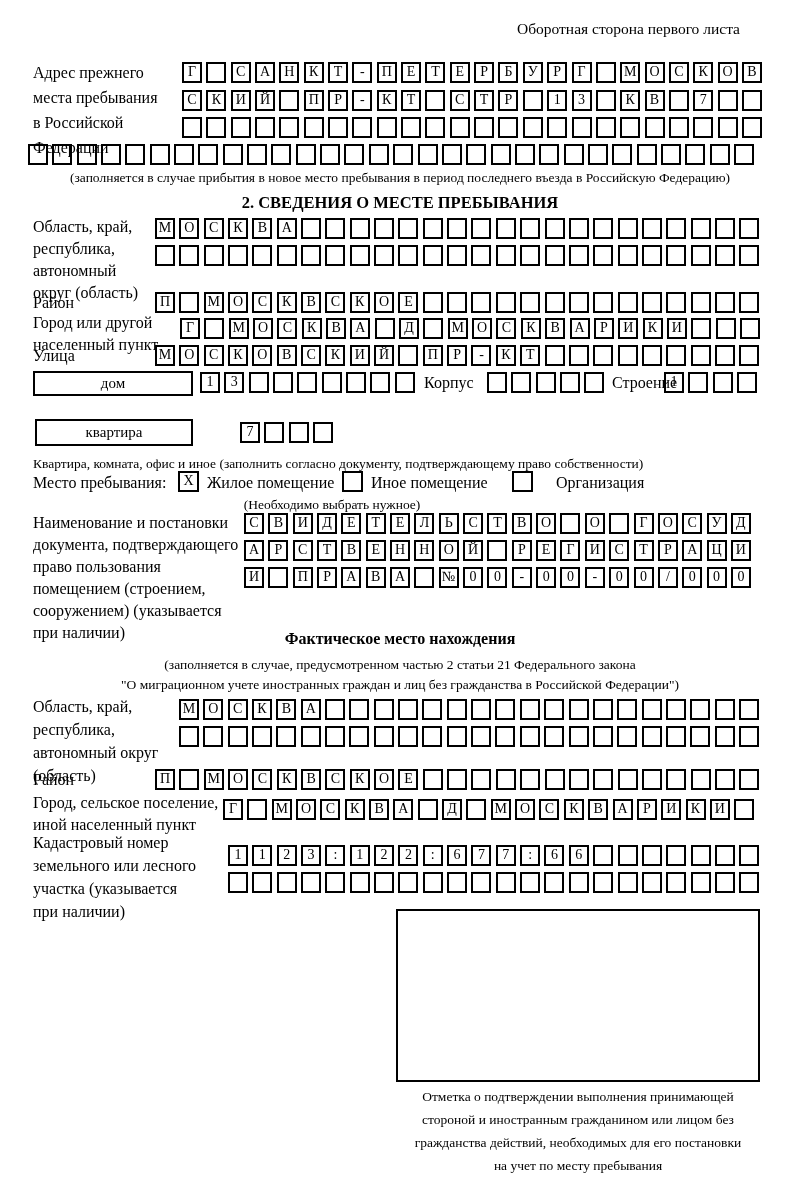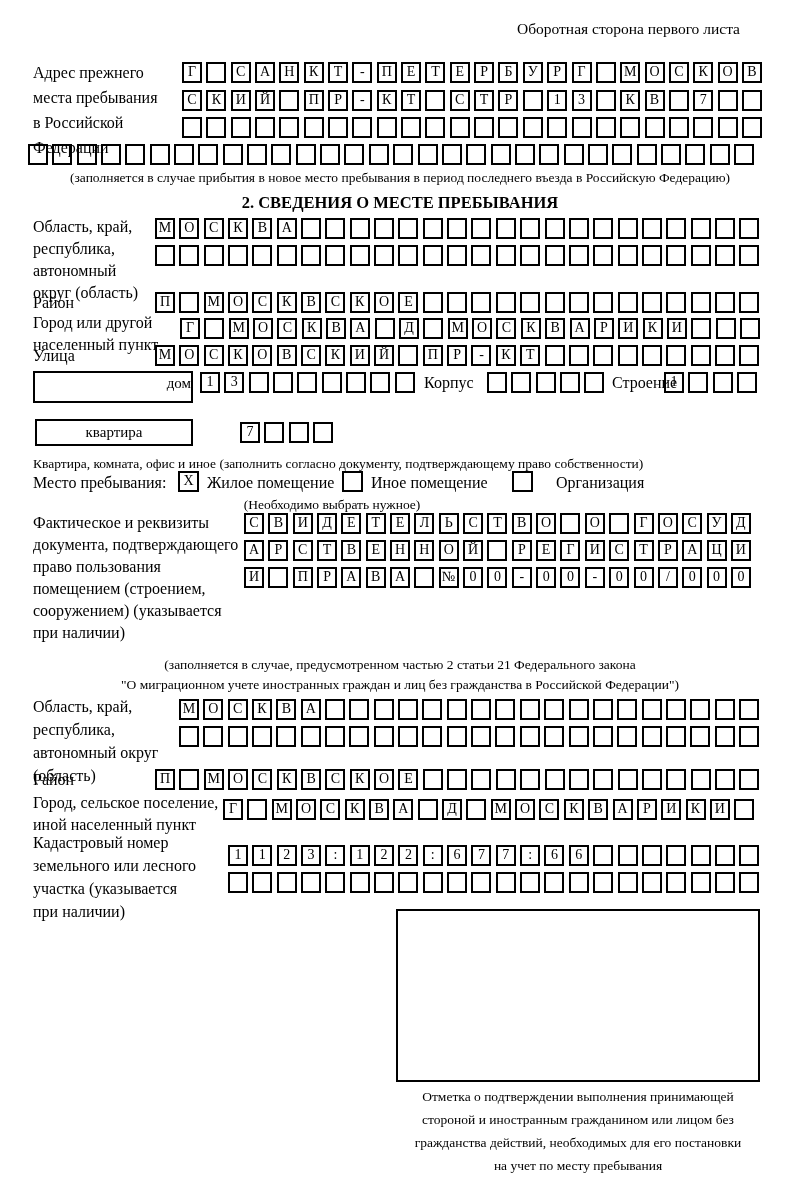--- a/index.html
+++ b/index.html
@@ -294,21 +294,21 @@
       <span class="cell"></span>
       <span class="cell"></span>
       <span class="cell"></span>
       <span class="cell"></span>
       <span class="cell"></span>
       <span class="cell"></span>
       <span class="cell"></span>
       <span class="cell"></span>
     </div>
 
-  <div class="widebox" style="left:33px; top:371px; width:160px; height:32px; line-height:21px;text-align:right;">дом</div>
+  <div class="widebox" style="left:33px; top:371px; width:160px; height:25px; line-height:21px;">дом</div>
   <div class="cellrow" style="left:200px; top:372px;">
       <span class="cell">1</span>
       <span class="cell">3</span>
       <span class="cell"></span>
       <span class="cell"></span>
       <span class="cell"></span>
       <span class="cell"></span>
       <span class="cell"></span>
       <span class="cell"></span>
       <span class="cell"></span>
@@ -340,21 +340,21 @@
 
   <div class="abs lbl" style="left:33px; top:474px;">Место пребывания:</div>
   <div class="chk" style="left:178px; top:471px;">X</div>
   <div class="abs lbl" style="left:207px; top:474px;">Жилое помещение</div>
   <div class="chk" style="left:342px; top:471px;"></div>
   <div class="abs lbl" style="left:371px; top:474px;">Иное помещение</div>
   <div class="chk" style="left:512px; top:471px;"></div>
   <div class="abs lbl" style="left:556px; top:474px;">Организация</div>
   <div class="abs note" style="left:132px; top:497px; width:400px; text-align:center;">(Необходимо выбрать нужное)</div>
 
-  <div class="abs lbl" style="left:33px; top:514px;">Фактическое и реквизиты</div>
+  <div class="abs lbl" style="left:33px; top:514px;">Наименование и постановки</div>
   <div class="abs lbl" style="left:33px; top:536px;">документа, подтверждающего</div>
   <div class="abs lbl" style="left:33px; top:558px;">право пользования</div>
   <div class="abs lbl" style="left:33px; top:580px;">помещением (строением,</div>
   <div class="abs lbl" style="left:33px; top:602px;">сооружением) (указывается</div>
   <div class="abs lbl" style="left:33px; top:624px;">при наличии)</div>
   <div class="cellrow" style="left:244px; top:513px;">
       <span class="cell">С</span>
       <span class="cell">В</span>
       <span class="cell">И</span>
       <span class="cell">Д</span>
@@ -416,20 +416,21 @@
       <span class="cell">0</span>
       <span class="cell">-</span>
       <span class="cell">0</span>
       <span class="cell">0</span>
       <span class="cell">/</span>
       <span class="cell">0</span>
       <span class="cell">0</span>
       <span class="cell">0</span>
     </div>
 
+  <div class="abs bold" style="left:0; top:630px; width:800px; text-align:center; font-size:16px;">Фактическое место нахождения</div>
   <div class="abs note" style="left:0; top:657px; width:800px; text-align:center;">(заполняется в случае, предусмотренном частью 2 статьи 21 Федерального закона</div>
   <div class="abs note" style="left:0; top:677px; width:800px; text-align:center;">"О миграционном учете иностранных граждан и лиц без гражданства в Российской Федерации")</div>
 
   <div class="abs lbl" style="left:33px; top:698px;">Область, край,</div>
   <div class="abs lbl" style="left:33px; top:721px;">республика,</div>
   <div class="abs lbl" style="left:33px; top:744px;">автономный округ</div>
   <div class="abs lbl" style="left:33px; top:767px;">(область)</div>
   <div class="cellrow" style="left:179px; top:699px;">
       <span class="cell">М</span>
       <span class="cell">О</span>

